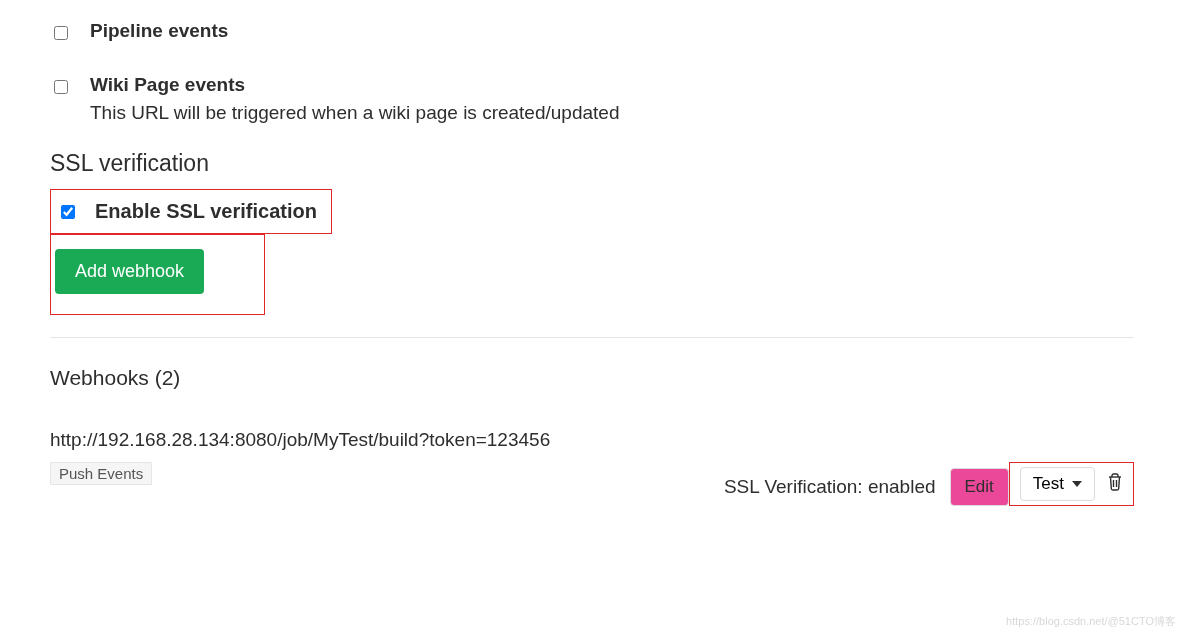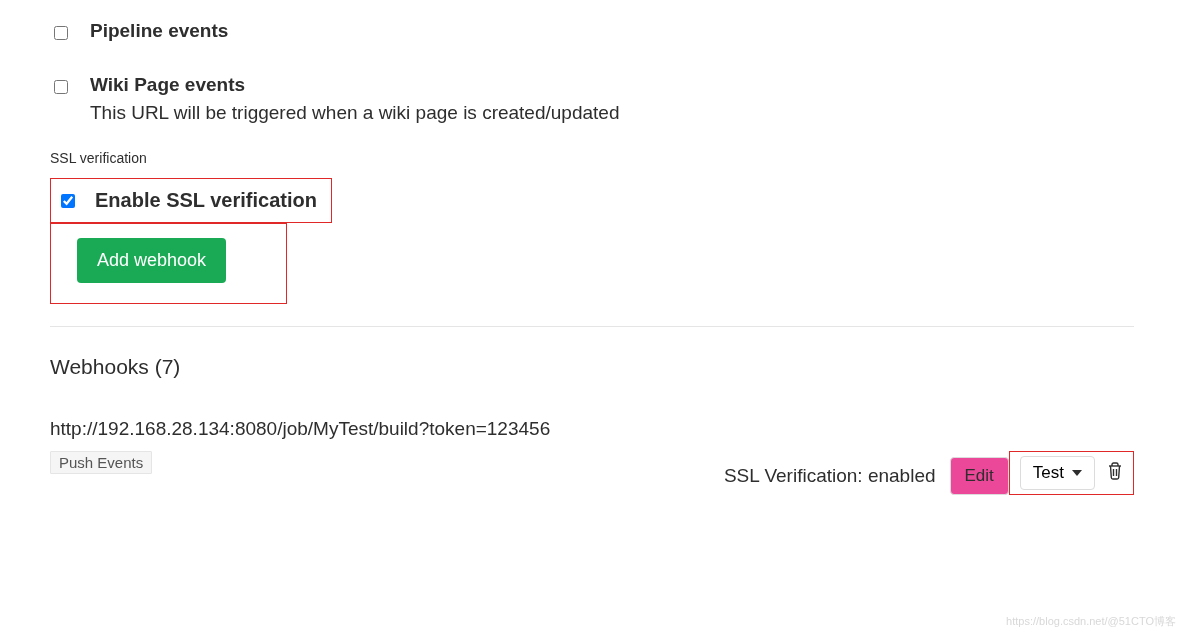--- a/index.html
+++ b/index.html
@@ -28,21 +28,21 @@
       font-size: 19px;
       margin-bottom: 6px;
       color: #2e2e2e;
     }
     .event-desc {
       font-size: 19px;
       color: #2e2e2e;
       font-weight: 400;
     }
     .section-heading {
-      font-size: 14px;
+      font-size: 23px;
       font-weight: 400;
       margin-bottom: 12px;
     }
     .ssl-row {
       display: inline-flex;
       align-items: center;
       border: 1px solid #e02828;
       padding: 10px 14px 10px 6px;
     }
     .ssl-row .cb {
@@ -50,21 +50,21 @@
       height: 14px;
       margin-right: 20px;
     }
     .ssl-label {
       font-weight: 700;
       font-size: 20px;
     }
     .add-area {
       border: 1px solid #e02828;
       display: inline-block;
-      padding: 14px 60px 20px 26px;
+      padding: 14px 60px 20px 4px;
       margin-top: 0;
     }
     .btn-green {
       background: #1aaa55;
       color: #fff;
       border: none;
       border-radius: 4px;
       font-size: 18px;
       padding: 12px 20px;
       cursor: pointer;
@@ -190,21 +190,21 @@
 <br>
 
 
 <div class="add-area">
   <button class="btn-green">Add webhook</button>
 </div>
 
 <hr class="sep">
 
 
-<div class="webhooks-heading">Webhooks (7)</div>
+<div class="webhooks-heading">Webhooks (2)</div>
 
 
 <div class="hook-row">
   <div class="hook-left">
     <div class="hook-url">http://192.168.28.134:8080/job/MyTest/build?token=123456</div>
     <span class="badge">Push Events</span>
   </div>
   <div class="hook-right-col">
     <div class="hook-right">
       <span class="ssl-status">SSL Verification: enabled</span>

